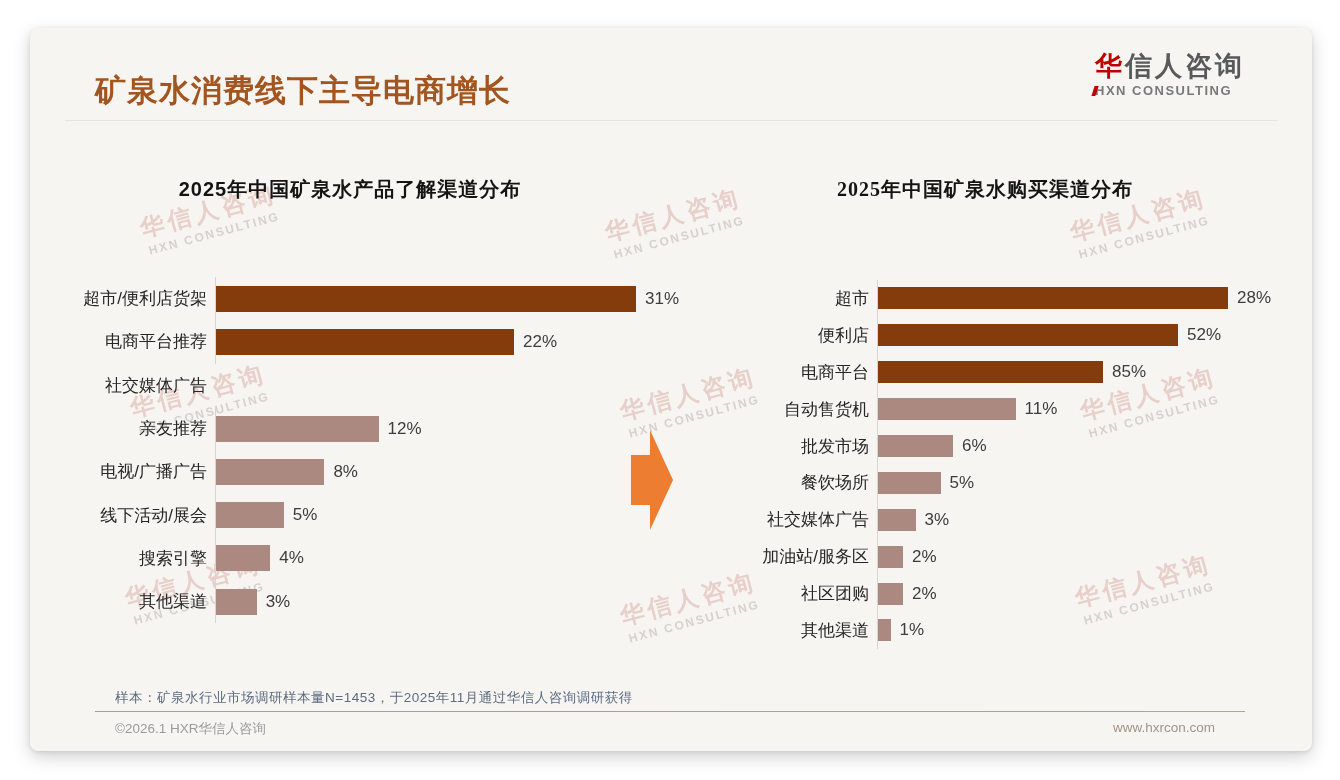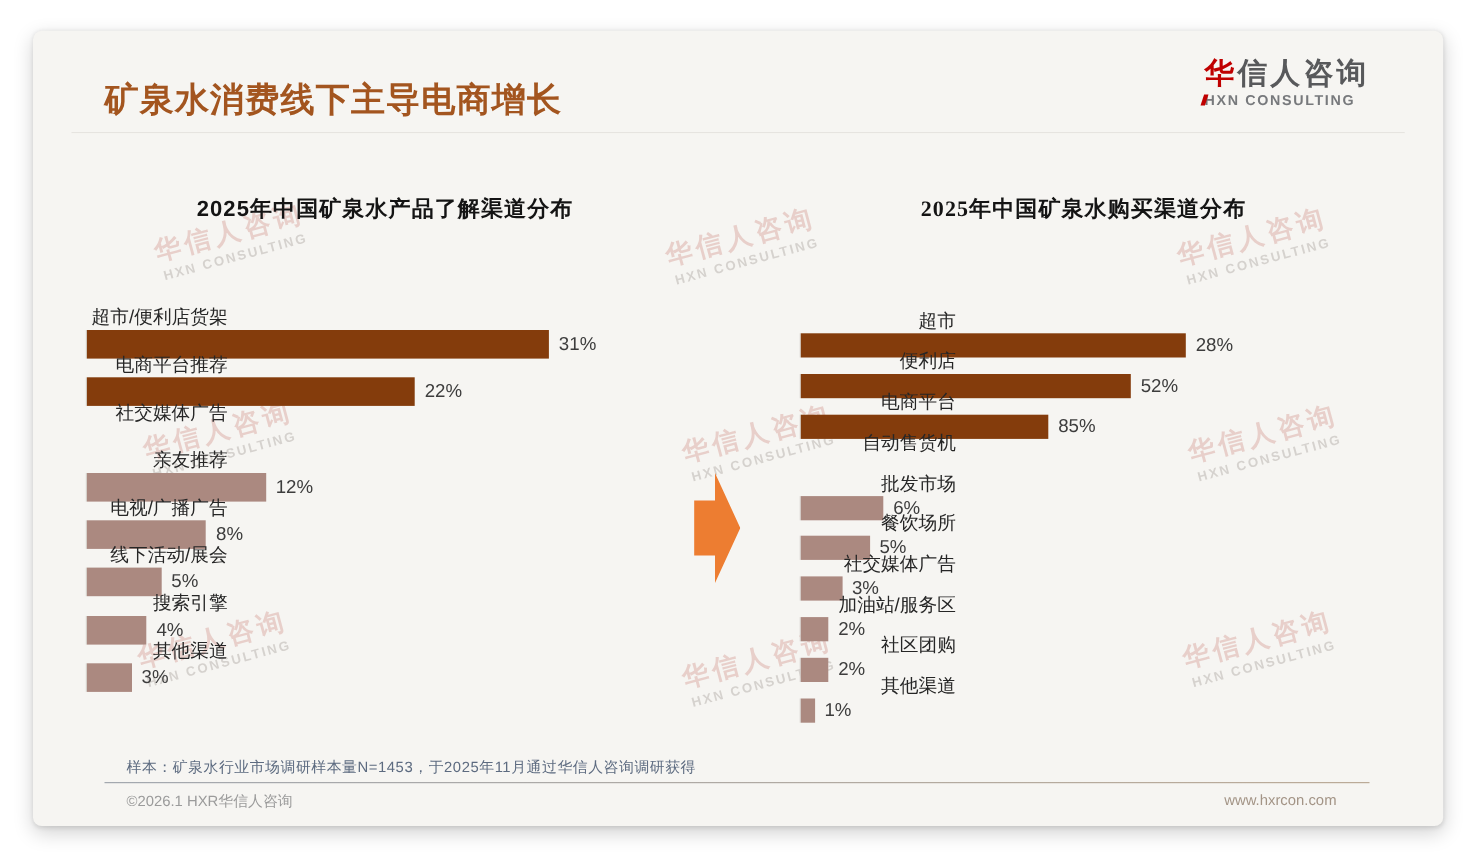--- a/index.html
+++ b/index.html
@@ -43,21 +43,21 @@
   .wm .wm1{font-size:24px;font-weight:bold;color:rgba(200,118,108,.30);letter-spacing:4px;}
   .wm .wm2{font-size:12px;font-weight:bold;color:rgba(160,152,146,.38);letter-spacing:2px;}
   
   .chart-title{
     position:absolute;font-size:20px;font-weight:bold;color:#141414;
     text-align:center;letter-spacing:1px;
   }
   .chart-title.left{left:40px;width:560px;top:148px;}
   .chart-title.right{left:705px;width:500px;top:148px;font-family:Liberation Serif, serif;}
   .chart{position:absolute;}
-  .chart .row{display:flex;align-items:flex-start;flex-direction:column;}
+  .chart .row{display:flex;align-items:center;}
   .chart .cat{
     text-align:right;font-size:17px;color:#262626;flex:0 0 auto;
     white-space:nowrap;
   }
   .chart .barwrap{
     display:flex;align-items:center;border-left:1px solid #D8D5D0;
     margin-left:8px;height:100%;flex:1 1 auto;
   }
   .chart .bar{flex:0 0 auto;}
   .chart .val{font-size:17px;color:#3d3d3d;margin-left:9px;white-space:nowrap;}
@@ -209,20 +209,24 @@
       </div>
       <div class="row">
         <div class="cat">电商平台</div>
         <div class="barwrap">
           <div class="bar" style="width: 225px; background: rgb(132, 60, 12);"></div>
           <div class="val">85%</div>
         </div>
       </div>
       <div class="row">
         <div class="cat">自动售货机</div>
+        <div class="barwrap">
+          <div class="bar" style="width: 137.5px; background: rgb(171, 137, 128);"></div>
+          <div class="val">11%</div>
+        </div>
       </div>
       <div class="row">
         <div class="cat">批发市场</div>
         <div class="barwrap">
           <div class="bar" style="width: 75px; background: rgb(171, 137, 128);"></div>
           <div class="val">6%</div>
         </div>
       </div>
       <div class="row">
         <div class="cat">餐饮场所</div>

